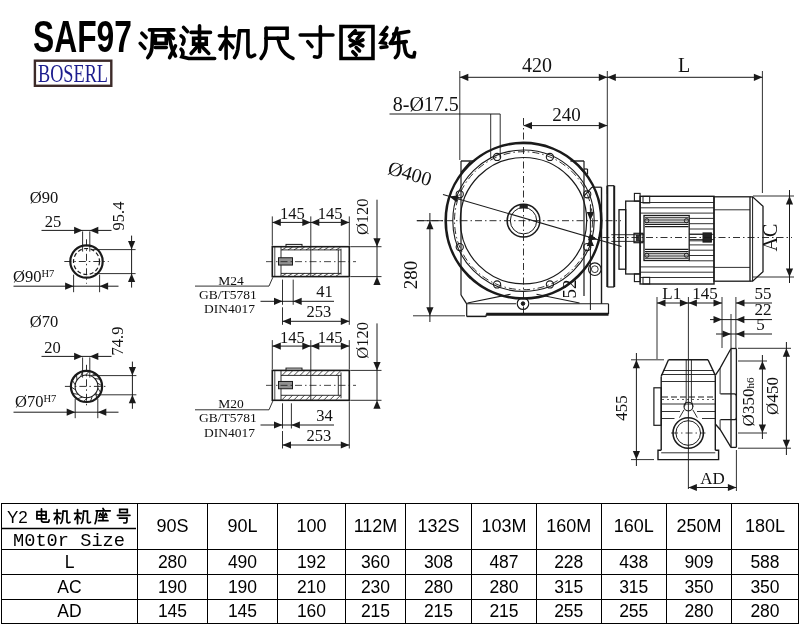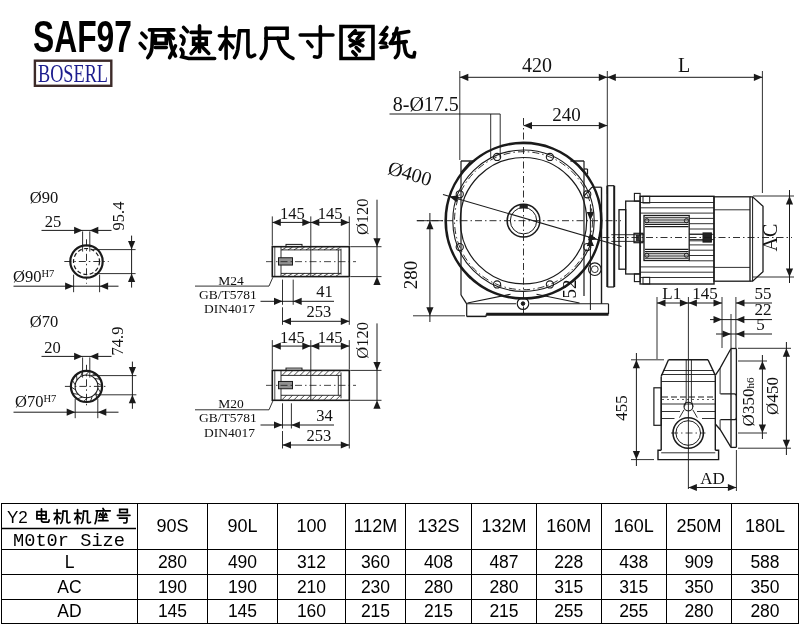--- a/index.html
+++ b/index.html
@@ -545,33 +545,33 @@
               </g>
     <line x1="0" y1="24.5" x2="134" y2="24.5" stroke="#000" stroke-width="1.3"></line>
     <text x="11" y="41.5" font-size="18" font-family="Liberation Mono" fill="#000" textLength="112" lengthAdjust="spacingAndGlyphs">M0t0r Size</text>
   </svg>
 </td>
           <td>90S</td>
           <td>90L</td>
           <td>100</td>
           <td>112M</td>
           <td>132S</td>
-          <td>132M</td>
+          <td>103M</td>
           <td>160M</td>
           <td>160L</td>
           <td>250M</td>
           <td>180L</td>
         </tr>
 <tr style="height:25px">
           <td>L</td>
           <td>280</td>
           <td>490</td>
-          <td>312</td>
+          <td>192</td>
           <td>360</td>
-          <td>408</td>
+          <td>308</td>
           <td>487</td>
           <td>228</td>
           <td>438</td>
           <td>909</td>
           <td>588</td>
         </tr>
 <tr style="height:25px">
           <td>AC</td>
           <td>190</td>
           <td>190</td>

